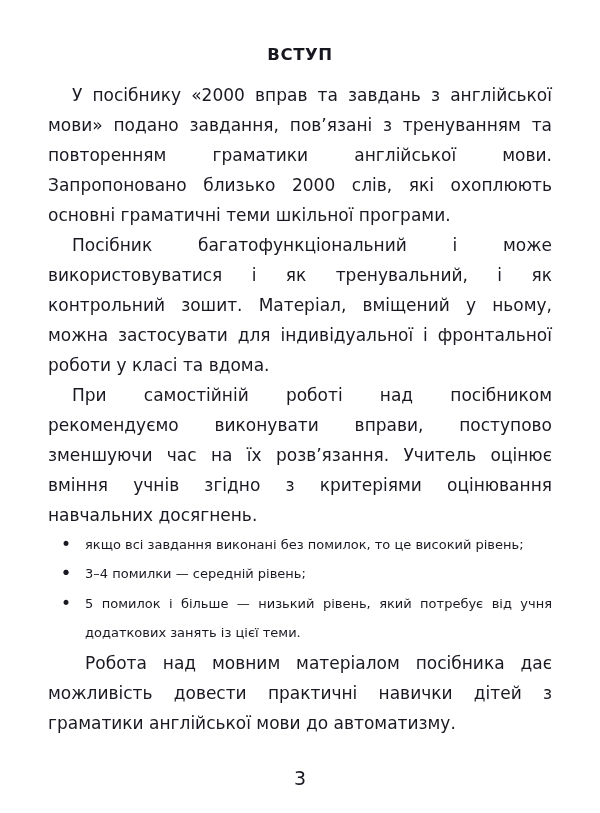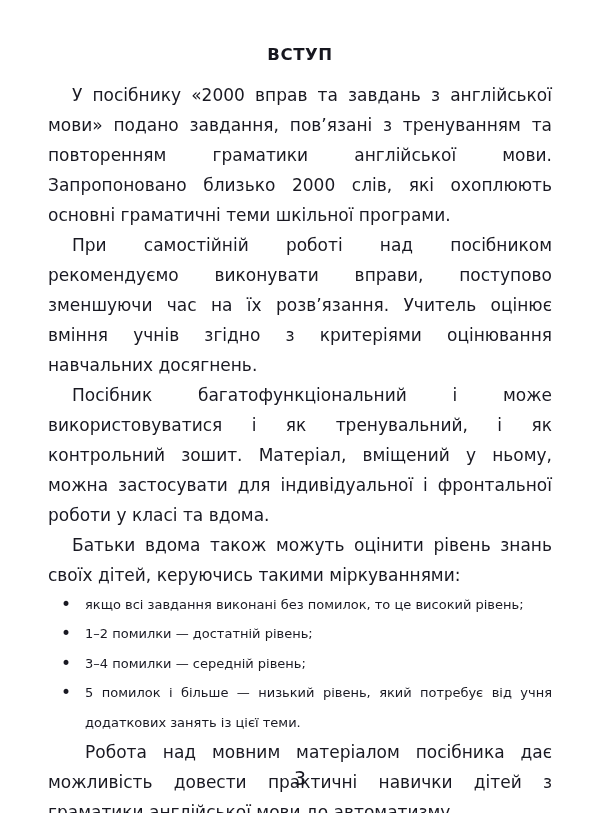--- a/index.html
+++ b/index.html
@@ -99,34 +99,32 @@
 <body>
 
 <div class="page">
 
   <div class="content">
 
     <h1 class="doc-title">ВСТУП</h1>
 
     <p class="para">У посібнику «2000 вправ та завдань з англійської мови» подано завдання, пов’язані з тренуванням та повторенням граматики англійської мови. Запропоновано близько 2000 слів, які охоплюють основні граматичні теми шкільної програми.</p>
 
+    <p class="para">Посібник багатофункціональний і може використовуватися і як тренувальний, і як контрольний зошит. Матеріал, вміщений у ньому, можна застосувати для індивідуальної і фронтальної роботи у класі та вдома.</p>
+
     <p class="para">При самостійній роботі над посібником рекомендуємо виконувати вправи, поступово зменшуючи час на їх розв’язання. Учитель оцінює вміння учнів згідно з критеріями оцінювання навчальних досягнень.</p>
 
-    <p class="para">Посібник багатофункціональний і може використовуватися і як тренувальний, і як контрольний зошит. Матеріал, вміщений у ньому, можна застосувати для індивідуальної і фронтальної роботи у класі та вдома.</p>
-
-    <p class="para">Батьки вдома також можуть оцінити рівень знань своїх дітей, керуючись такими міркуваннями:</p>
 
     <ul class="bullets">
       <li class="bullet-item">
         <span class="bullet-dot"></span>
         <span>якщо всі завдання виконані без помилок, то це високий рівень;</span>
       </li>
       <li class="bullet-item">
         <span class="bullet-dot"></span>
-        <span>1–2 помилки — достатній рівень;</span>
       </li>
       <li class="bullet-item">
         <span class="bullet-dot"></span>
         <span>3–4 помилки — середній рівень;</span>
       </li>
       <li class="bullet-item">
         <span class="bullet-dot"></span>
         <span>5 помилок і більше — низький рівень, який потребує від учня додаткових занять із цієї теми.</span>
       </li>
     </ul>

